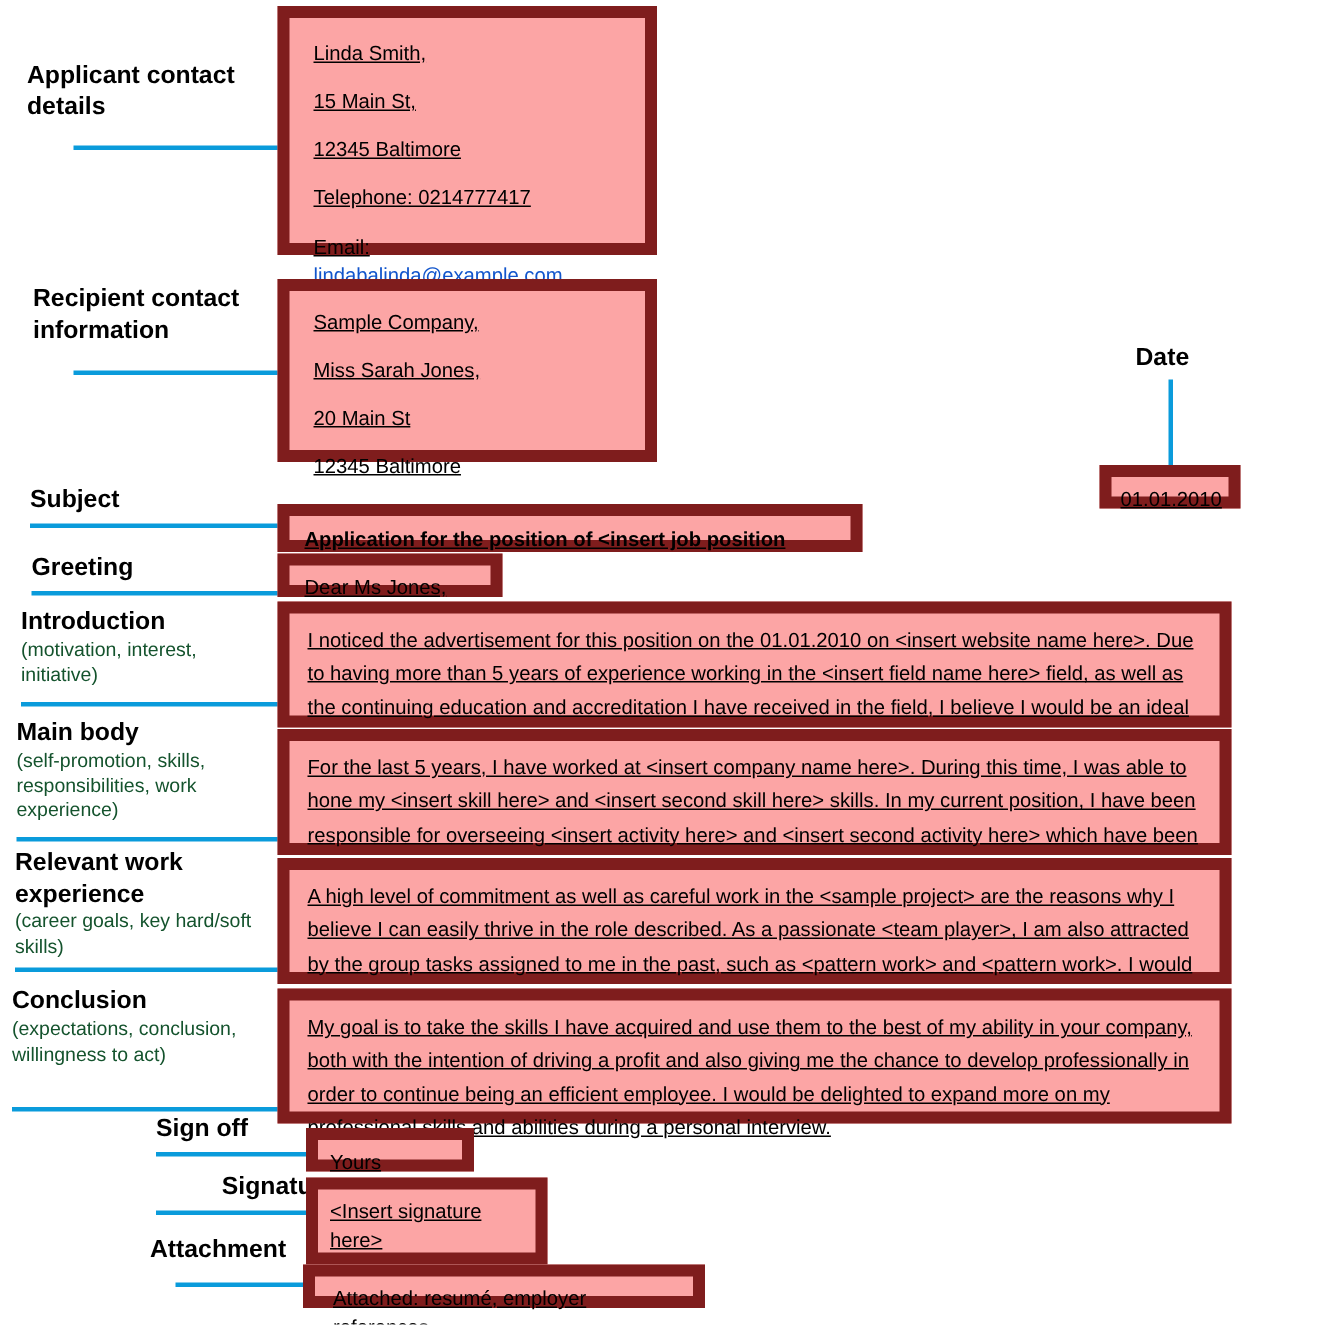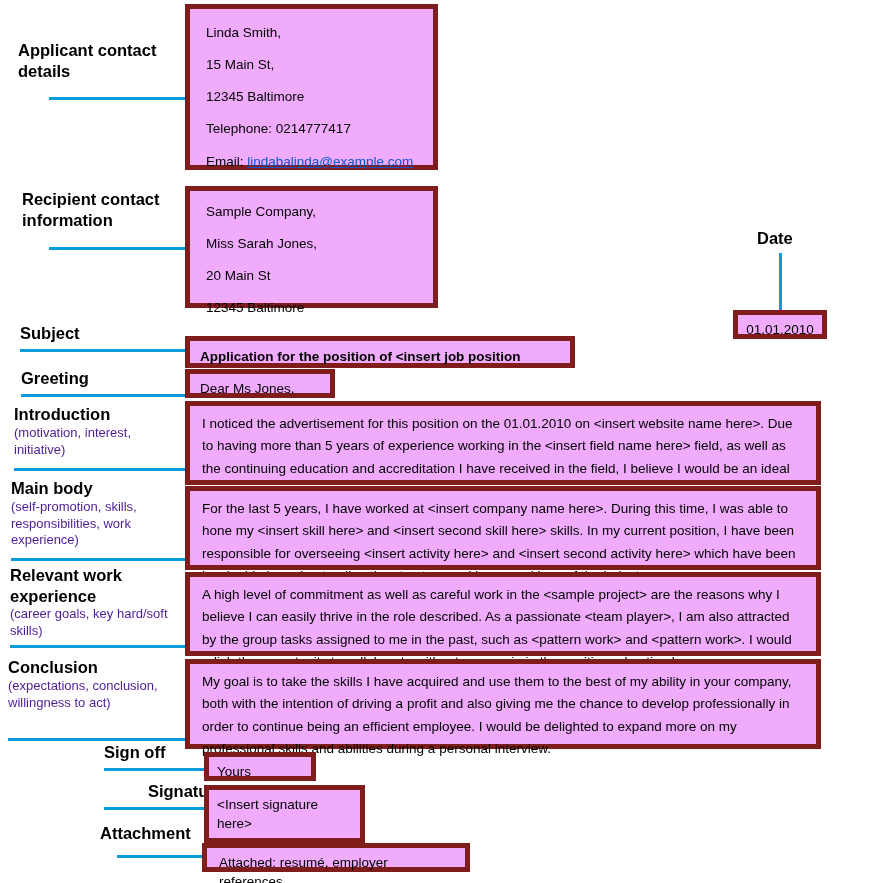--- a/index.html
+++ b/index.html
@@ -15,23 +15,24 @@
     position: relative;
     overflow: hidden;
   }
   .canvas {
     position: relative;
     width: 890px;
     height: 883px;
   }
   .box {
     position: absolute;
-    border: 5px solid #7f1d1d;
-    background: #f0abfc;
+    border: 8px solid #7f1d1d;
+    background: #fca5a5;
     box-sizing: border-box;
+    text-decoration: underline;
   }
   .box p {
     margin: 0;
     font-size: 13.5px;
     line-height: 1.42;
   }
   .box.spaced p + p {
     margin-top: 13px;
   }
   .label {
@@ -39,21 +40,21 @@
     font-weight: bold;
     font-size: 16.5px;
     line-height: 1.25;
     color: #000000;
   }
   .label .sub {
     display: block;
     font-weight: normal;
     font-size: 13px;
     line-height: 1.3;
-    color: #4c1d95;
+    color: #14532d;
   }
   .connector {
     position: absolute;
     background: #0a9bdb;
     height: 3px;
   }
   .connector.vert {
     width: 3px;
     height: auto;
   }

